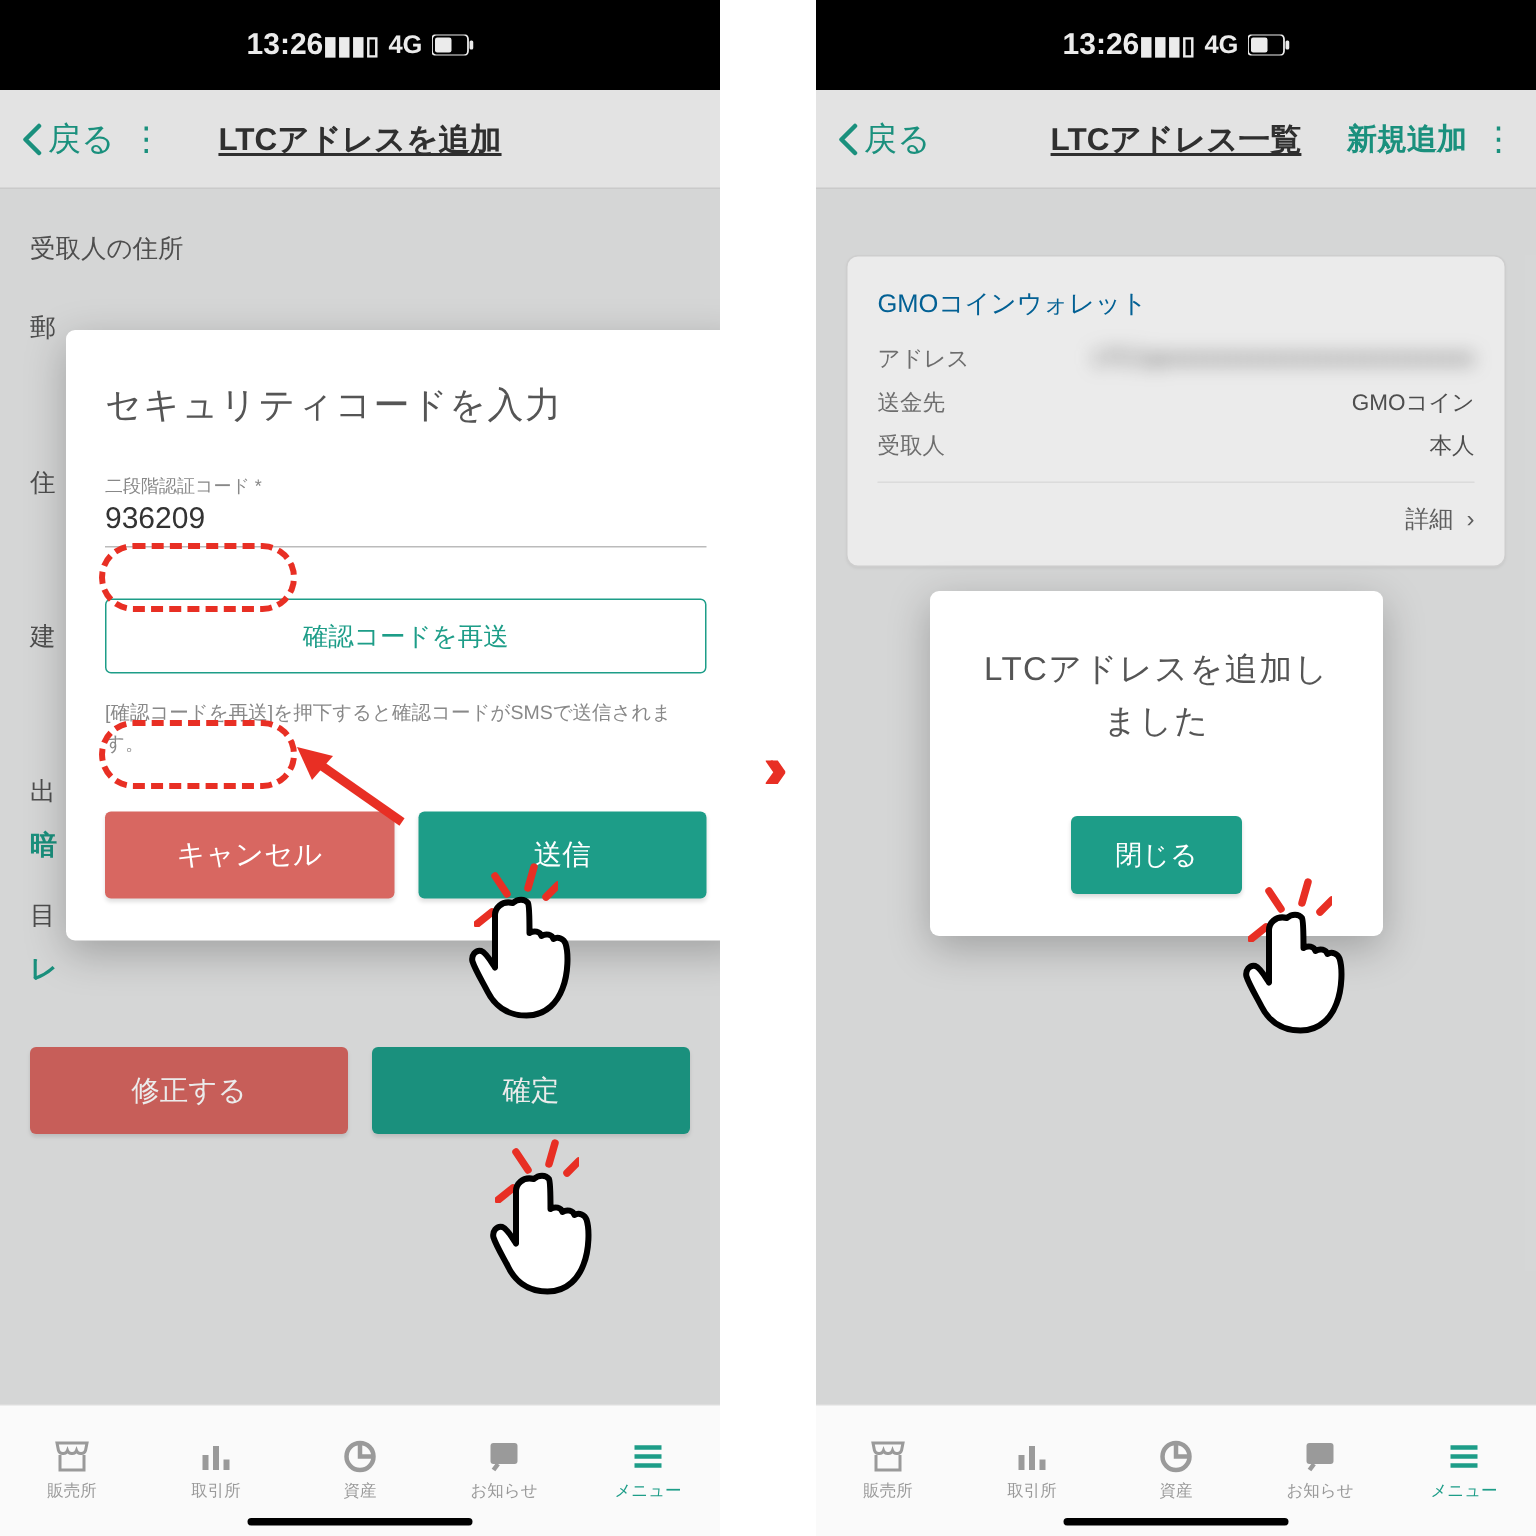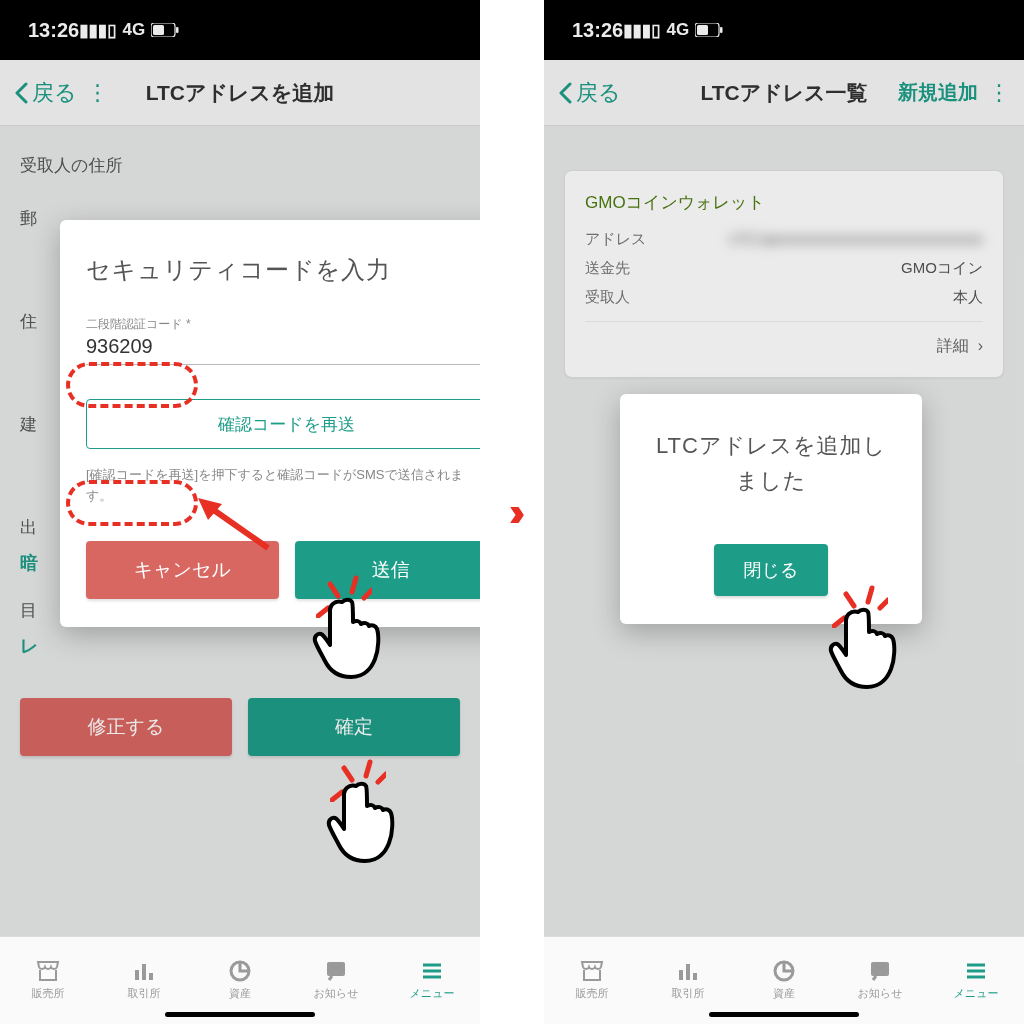--- a/index.html
+++ b/index.html
@@ -1,53 +1,53 @@
 <!DOCTYPE html>
 <html><head>
 <meta charset="utf-8">
 <style>
   * { box-sizing: border-box; margin: 0; padding: 0; }
   body { width: 1024px; height: 1024px; background: #fff; font-family: -apple-system, "Hiragino Sans", sans-serif; display: flex; }
   .phone { width: 480px; height: 1024px; background: #e8e9e9; position: relative; overflow: hidden; }
   .gap { width: 64px; height: 1024px; background: #fff; display: flex; align-items: center; justify-content: center; }
-  .status-bar { height: 60px; background: #000; color: #fff; display: flex; align-items: center; justify-content: flex-start; padding: 0 28px; font-size: 20px; font-weight: 600; }
+  .status-bar { height: 60px; background: #000; color: #fff; display: flex; align-items: center; justify-content: center; padding: 0 28px; font-size: 20px; font-weight: 600; }
   .status-right { display: flex; align-items: center; gap: 6px; font-size: 17px; }
   .app-header { height: 66px; background: #f7f7f7; border-bottom: 1px solid #dcdcdc; display: flex; align-items: center; padding: 0 14px; position: relative; }
   .back { color: #1d9d88; font-size: 22px; display: flex; align-items: center; gap: 4px; }
   .back svg { width: 14px; height: 22px; }
-  .title { position: absolute; left: 0; right: 0; text-align: center; font-size: 21px; font-weight: 700; color: #333; pointer-events: none; }
+  .title { position: absolute; left: 0; right: 0; text-align: center; font-size: 21px; font-weight: 700; color: #333; pointer-events: none; text-decoration: underline; }
   .header-action { margin-left: auto; color: #1d9d88; font-size: 20px; font-weight: 600; }
   .kebab { margin-left: 10px; color: #1d9d88; font-size: 22px; }
   .content { position: absolute; top: 126px; left: 0; right: 0; bottom: 88px; padding: 28px 20px; }
   .section-label { font-size: 17px; color: #555; margin-bottom: 20px; }
   .field-label { font-size: 17px; color: #555; margin: 30px 0 12px; }
   .teal-text { color: #1d9d88; font-size: 18px; font-weight: 600; }
   .btn-row { display: flex; gap: 16px; margin-top: 8px; }
   .btn { flex: 1; height: 58px; border-radius: 4px; display: flex; align-items: center; justify-content: center; font-size: 19px; color: #fff; box-shadow: 0 2px 3px rgba(0,0,0,.12); }
   .btn.red { background: #d86761; }
   .btn.teal { background: #1d9d88; text-align: center; }
   .overlay { position: absolute; inset: 0; background: rgba(0,0,0,.08); }
   .modal { position: absolute; background: #fff; border-radius: 6px; box-shadow: 0 8px 28px rgba(0,0,0,.25); padding: 34px 26px 28px; }
-  .modal.left { left: 60px; top: 220px; width: 453px; }
+  .modal.left { left: 44px; top: 220px; width: 453px; }
   .modal.right { left: 76px; top: 394px; width: 302px; text-align: center; }
   .modal-title { font-size: 24px; color: #555; margin-bottom: 30px; letter-spacing: 1px; }
   .modal.right .modal-title { font-size: 22px; line-height: 1.6; margin-bottom: 46px; }
   .input-group { margin-bottom: 34px; }
   .input-label { font-size: 12px; color: #888; margin-bottom: 2px; }
   .input-val { font-size: 20px; color: #333; padding-bottom: 6px; border-bottom: 1px solid #bbb; }
   .outline-btn { border: 1.5px solid #1d9d88; color: #1d9d88; height: 50px; border-radius: 4px; display: flex; align-items: center; justify-content: center; font-size: 17px; margin-bottom: 16px; }
   .help-text { font-size: 13px; color: #888; line-height: 1.6; margin-bottom: 34px; }
   .close-btn { background: #1d9d88; color: #fff; padding: 14px 30px; border-radius: 4px; font-size: 18px; display: inline-block; box-shadow: 0 2px 3px rgba(0,0,0,.15); }
   .tabbar { position: absolute; bottom: 0; left: 0; right: 0; height: 88px; background: #fafafa; border-top: 1px solid #ddd; display: flex; }
   .tab { flex: 1; display: flex; flex-direction: column; align-items: center; justify-content: center; gap: 4px; font-size: 11px; color: #9a9a9a; }
   .tab.active { color: #1d9d88; }
   .tab svg { width: 24px; height: 22px; }
   .home-ind { position: absolute; bottom: 7px; left: 50%; transform: translateX(-50%); width: 150px; height: 5px; background: #000; border-radius: 3px; }
   .card { background: #fff; border-radius: 8px; border: 1px solid #e0e0e0; padding: 20px; margin-top: 44px; box-shadow: 0 1px 2px rgba(0,0,0,.05); }
-  .card-title { font-size: 17px; color: #4d7c0f; margin-bottom: 16px; }
+  .card-title { font-size: 17px; color: #0369a1; margin-bottom: 16px; }
   .card-row { display: flex; justify-content: space-between; font-size: 15px; color: #777; margin-bottom: 10px; }
   .card-row .val { color: #555; }
   .blur { filter: blur(6px); color: #bbb; }
   .detail-link { text-align: right; color: #666; font-size: 16px; margin-top: 14px; padding-top: 14px; border-top: 1px solid #eee; }
   .red-dash { position: absolute; border: 4px dashed #e82f24; border-radius: 26px; }
   .arrow { position: absolute; color: #e82f24; }
   .pointer { position: absolute; width: 78px; height: 96px; z-index: 50; }
   .accent { position: absolute; }
   .chevrons { color: #e82f24; font-size: 40px; font-weight: 900; letter-spacing: -10px; }
 </style>

